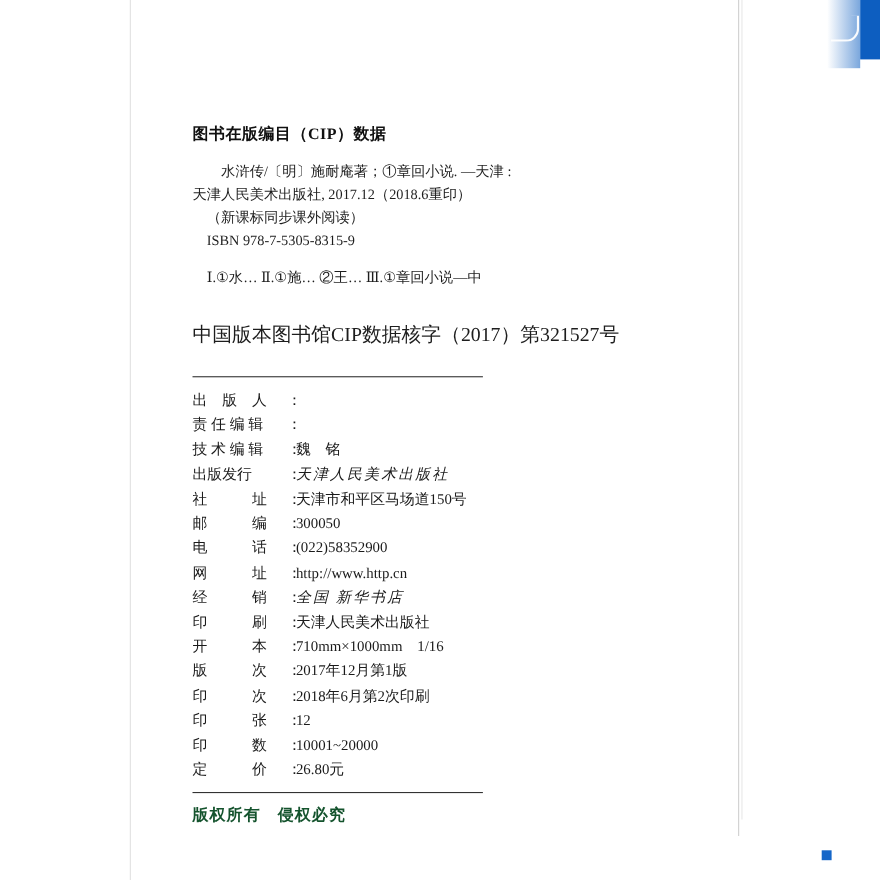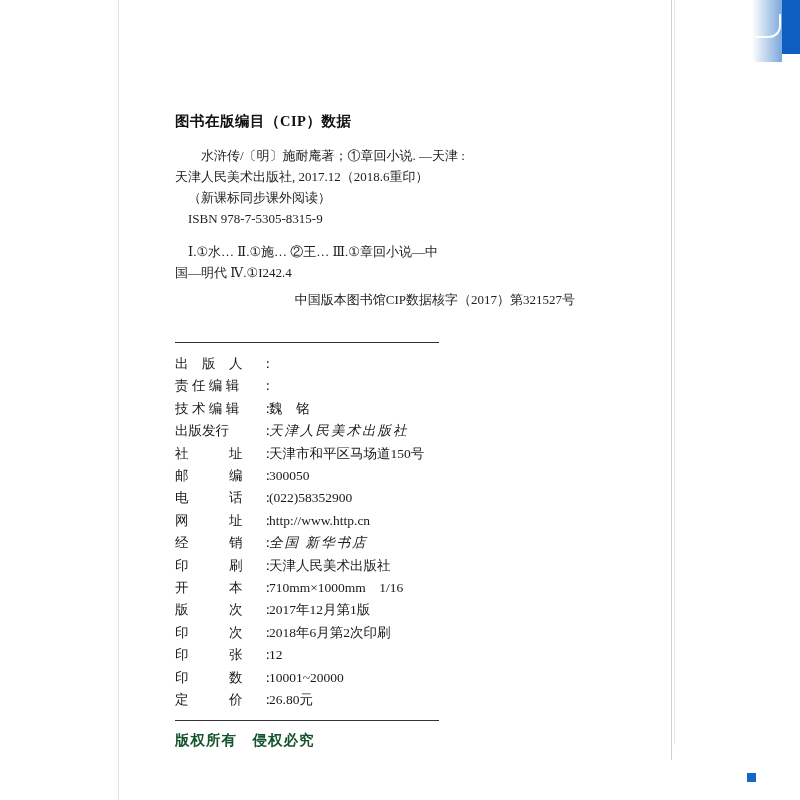--- a/index.html
+++ b/index.html
@@ -119,23 +119,23 @@
   }
   .cip-body {
     font-size: 13px;
     line-height: 21px;
     color: #1d1d1d;
   }
   .cip-body .indent2 { text-indent: 26px; }
   .cip-body .indent1 { text-indent: 13px; }
   .cip-gap { height: 12px; }
   .cip-center {
-    text-align: right;
-    font-size: 13px;
-    margin-top: 8px;
+    text-align: left;
+    font-size: 18px;
+    margin-top: 30px;
     color: #1d1d1d;
   }
 
   
   .colophon {
     position: absolute;
     left: 175px;
     top: 340px;
     width: 420px;
   }
@@ -208,21 +208,20 @@
 
   <div class="cip">
     <div class="cip-title">图书在版编目（CIP）数据</div>
     <div class="cip-body">
       <div class="indent2">水浒传/〔明〕施耐庵著；①章回小说. —天津 :</div>
       <div>天津人民美术出版社, 2017.12（2018.6重印）</div>
       <div class="indent1">（新课标同步课外阅读）</div>
       <div class="indent1">ISBN 978-7-5305-8315-9</div>
       <div class="cip-gap"></div>
       <div class="indent1">Ⅰ.①水…  Ⅱ.①施…  ②王…  Ⅲ.①章回小说—中</div>
-      <div>国—明代  Ⅳ.①I242.4</div>
     </div>
     <div class="cip-center">中国版本图书馆CIP数据核字（2017）第321527号</div>
   </div>
 
   <div class="colophon">
     <div class="rule"></div>
     <div class="rows" id="colophon-rows">
         <div class="row">
           <div class="k">出　版　人</div>
           <div class="colon">：</div>

